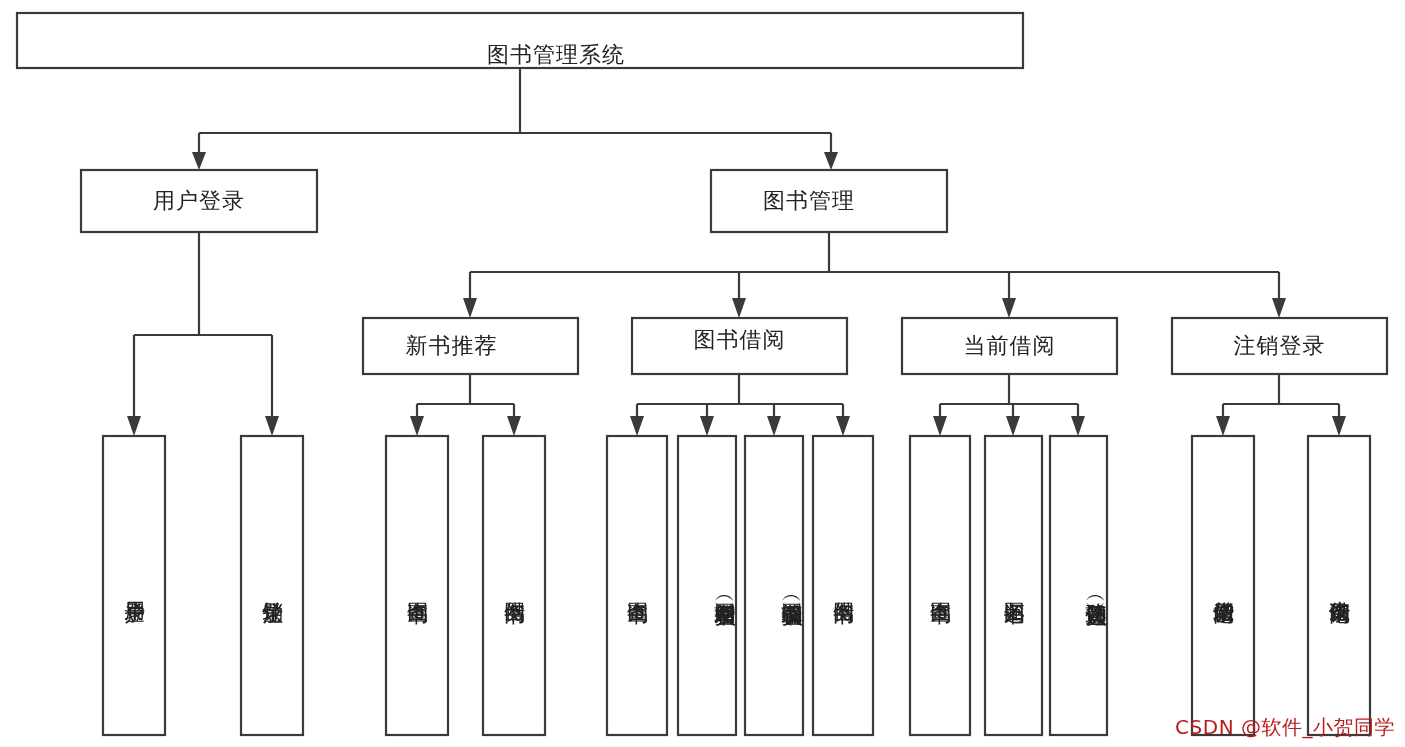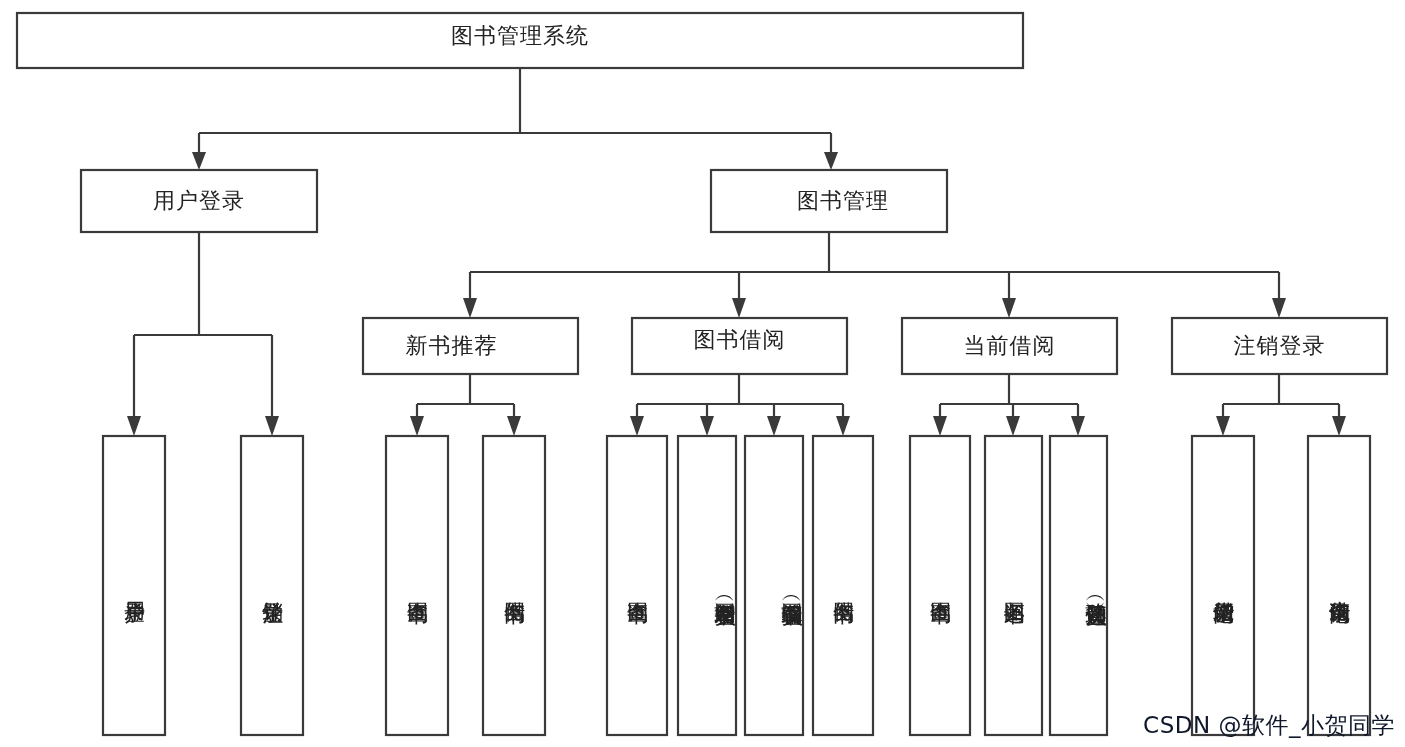--- a/index.html
+++ b/index.html
@@ -72,22 +72,22 @@
     color: #222222;
     letter-spacing: 1px;
     white-space: nowrap;
     pointer-events: none;
   }
   .watermark {
     position: absolute;
     right: 10px;
     bottom: 6px;
     font-family: "DejaVu Sans", "Liberation Sans", sans-serif;
-    font-size: 23px;
-    color: #0f172a;
+    font-size: 20px;
+    color: #b91c1c;
     letter-spacing: 0.5px;
     white-space: nowrap;
     pointer-events: none;
   }
 </style>
 </head>
 <body>
 
 <div id="chart-root">
 
@@ -149,24 +149,24 @@
     <polygon class="arrow-head" points="940,436 933,416 947,416"></polygon>
     <polygon class="arrow-head" points="1013,436 1006,416 1020,416"></polygon>
     <polygon class="arrow-head" points="1078,436 1071,416 1085,416"></polygon>
 
     <path class="connector" d="M 1279 374 L 1279 404 M 1223 404 L 1339 404 M 1223 404 L 1223 424 M 1339 404 L 1339 424"></path>
     <polygon class="arrow-head" points="1223,436 1216,416 1230,416"></polygon>
     <polygon class="arrow-head" points="1339,436 1332,416 1346,416"></polygon>
 
   </svg>
 
-  <div class="hlabel-wrap" style="left:17px; top:8px; width:1006px; height:55px;">图书管理系统</div>
+  <div class="hlabel-wrap" style="left:17px; top:27px; width:1006px; height:55px;padding-left:36px;">图书管理系统</div>
 
   <div class="hlabel-wrap" style="left:81px; top:170px; width:236px; height:62px;">用户登录</div>
-  <div class="hlabel-wrap" style="left:725px; top:170px; width:236px; height:62px;text-align:center;">图书管理</div>
+  <div class="hlabel-wrap" style="left:691px; top:170px; width:236px; height:62px;text-align:center;">图书管理</div>
 
   <div class="hlabel-wrap" style="left:363px; top:318px; width:177px; height:56px;">新书推荐</div>
   <div class="hlabel-wrap" style="left:632px; top:318px; width:215px; height:44px;">图书借阅</div>
   <div class="hlabel-wrap" style="left:902px; top:318px; width:215px; height:56px;">当前借阅</div>
   <div class="hlabel-wrap" style="left:1172px; top:318px; width:215px; height:56px;">注销登录</div>
 
   <div class="vlabel-wrap" style="left:103px; top:436px; width:62px; height:299px;">用户登录</div>
   <div class="vlabel-wrap" style="left:241px; top:436px; width:62px; height:299px;">注销登录</div>
 
   <div class="vlabel-wrap" style="left:386px; top:436px; width:62px; height:299px;">查询图书</div>

